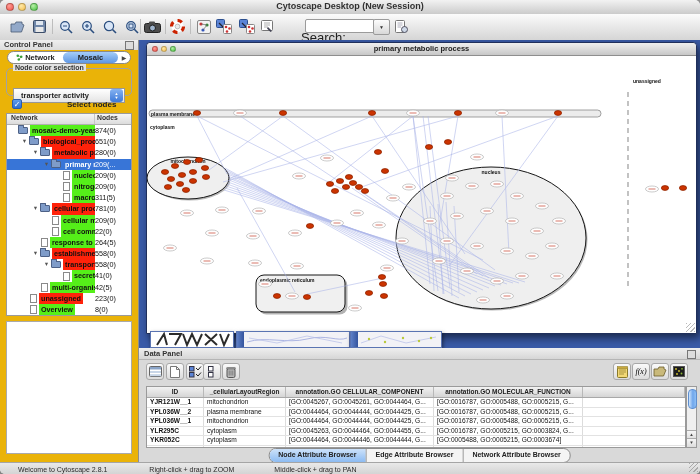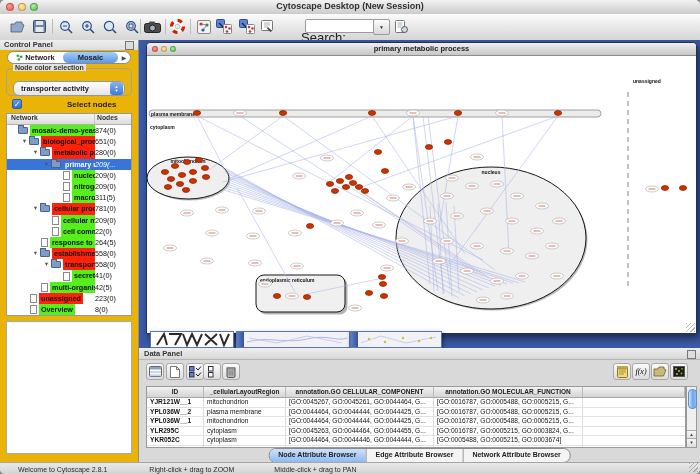--- a/index.html
+++ b/index.html
@@ -23,21 +23,21 @@
   .control-panel{position:absolute;left:0;top:40px;width:138px;height:422px;background:#eab308;border-right:1px solid #8f8f8f;}
   .cp-title{position:absolute;left:0;top:0;width:100%;height:10px;font-size:7.5px;font-weight:bold;color:#333;padding-left:4px;box-sizing:border-box;background:linear-gradient(#efefef,#dcdcdc);}
   .float-icon{position:absolute;right:4px;top:1px;width:7px;height:7px;border:1px solid #777;background:#ddd;}
   .cp-tabs{position:absolute;left:7px;top:11px;width:124px;height:13px;background:#fff;border:1px solid #8a8a8a;border-radius:7px;display:flex;align-items:center;box-sizing:border-box;}
   .cp-tab{flex:1;height:11px;line-height:11px;font-size:7.5px;font-weight:bold;color:#222;text-align:center;border-radius:6px;white-space:nowrap;overflow:hidden;}
   .cp-tab.active{background:linear-gradient(#a6cdf8,#5e97e4);}
   .cp-tab .netglyph{display:inline-block;width:7px;height:7px;vertical-align:-1px;margin-right:2px;}
   .cp-tab-arrow{width:12px;font-size:6px;color:#444;text-align:center;}
   .cp-group{position:absolute;left:6px;top:28px;width:126px;height:28px;border:1px solid #a2a2a2;border-radius:5px;box-sizing:border-box;}
   .cp-group-label{position:absolute;left:6px;top:-5px;background:#e3e3e3;padding:0 2px;font-size:7px;font-weight:bold;color:#333;}
-  .dropdown{position:absolute;left:6px;top:12px;width:112px;height:15px;background:linear-gradient(#ffffff,#e4e4e4);border:1px solid #979797;border-radius:6px;box-sizing:border-box;display:flex;align-items:center;}
+  .dropdown{position:absolute;left:6px;top:19px;width:112px;height:15px;background:linear-gradient(#ffffff,#e4e4e4);border:1px solid #979797;border-radius:0;box-sizing:border-box;display:flex;align-items:center;}
   .dd-text{flex:1;font-size:7.5px;font-weight:bold;color:#222;padding-left:7px;white-space:nowrap;overflow:hidden;}
   .dd-stepper{width:13px;height:13px;background:linear-gradient(#86b3f2,#3c79d8);border-radius:3px;margin-right:1px;display:flex;flex-direction:column;align-items:center;justify-content:center;color:#fff;font-size:4px;line-height:4px;}
   .checkbox-row{position:absolute;left:12px;top:59px;display:flex;align-items:center;gap:5px;}
   .checkbox{width:10px;height:10px;border-radius:2px;background:linear-gradient(#5e9cee,#2e6ed2);border:1px solid #2a5cab;color:#fff;font-size:8px;line-height:9px;text-align:center;box-sizing:border-box;}
   .checkbox-label{font-size:8px;font-weight:bold;color:#222;margin-left:40px;}
   
   .tree{position:absolute;left:6px;top:73px;width:126px;height:203px;background:#fff;border:1px solid #9a9a9a;box-sizing:border-box;overflow:hidden;}
   .tree-header{display:flex;height:10px;background:linear-gradient(#f6f6f6,#dcdcdc);border-bottom:1px solid #b0b0b0;font-size:6.8px;font-weight:bold;color:#333;}
   .tree-header .th-net{flex:1;padding-left:4px;border-right:1px solid #c6c6c6;}
   .tree-header .th-nodes{width:34px;padding-left:2px;}
@@ -45,21 +45,21 @@
   .trow-left{flex:1;display:flex;align-items:center;overflow:hidden;min-width:0;}
   .tri{width:9px;flex:none;font-size:5.5px;color:#555;text-align:center;}
   .ic-folder{width:10px;height:7px;flex:none;background:#7f9cc9;border:1px solid #4d6186;border-radius:1px;margin:0 2px 0 0;position:relative;box-sizing:border-box;}
   .ic-folder::before{content:'';position:absolute;top:-3px;left:-1px;width:4px;height:2px;background:#7f9cc9;border:1px solid #4d6186;border-bottom:none;border-radius:1px 1px 0 0;}
   .ic-file{width:7px;height:9px;flex:none;background:#fff;border:1px solid #8a8a8a;margin:0 2px 0 1px;box-sizing:border-box;}
   .tlabel{padding:0 2px;overflow:hidden;}
   .hl-green{background:#55EF19;}
   .hl-red{background:#FF220A;}
   .tnodes{width:36px;flex:none;font-weight:normal;}
   .trow-sel{background:#3875D7;color:#fff;}
-  .trow-sel .tnodes{color:#fff;font-style:italic;}
+  .trow-sel .tnodes{color:#fff;}
   .cp-bottom{position:absolute;left:6px;top:281px;width:126px;height:133px;background:#fff;border:1px solid #aaa;box-sizing:border-box;}
   
   .desktop{position:absolute;left:139px;top:40px;width:561px;height:308px;background:#3A5BA8;overflow:hidden;}
   .net-window{position:absolute;left:7px;top:2px;width:549px;height:290px;background:#fff;border:1px solid #20305c;border-radius:4px 4px 0 0;box-shadow:3px 4px 9px rgba(0,0,0,.55);}
   .nw-titlebar{position:relative;height:12px;background:linear-gradient(#efefef,#c7c7c7);border-bottom:1px solid #8e8e8e;border-radius:4px 4px 0 0;}
   .nw-lights{position:absolute;left:5px;top:3px;display:flex;gap:3px;}
   .nw-lights .light{width:6px;height:6px;}
   .nw-title{position:absolute;left:0;right:0;top:1px;text-align:center;font-size:7.5px;font-weight:bold;color:#222;}
   .nw-canvas{position:absolute;left:0;top:13px;width:547px;height:276px;background:#fff;overflow:hidden;}
   .nw-grip{position:absolute;right:1px;bottom:1px;width:9px;height:9px;background:repeating-linear-gradient(135deg,#bbb 0 1px,transparent 1px 3px);}

